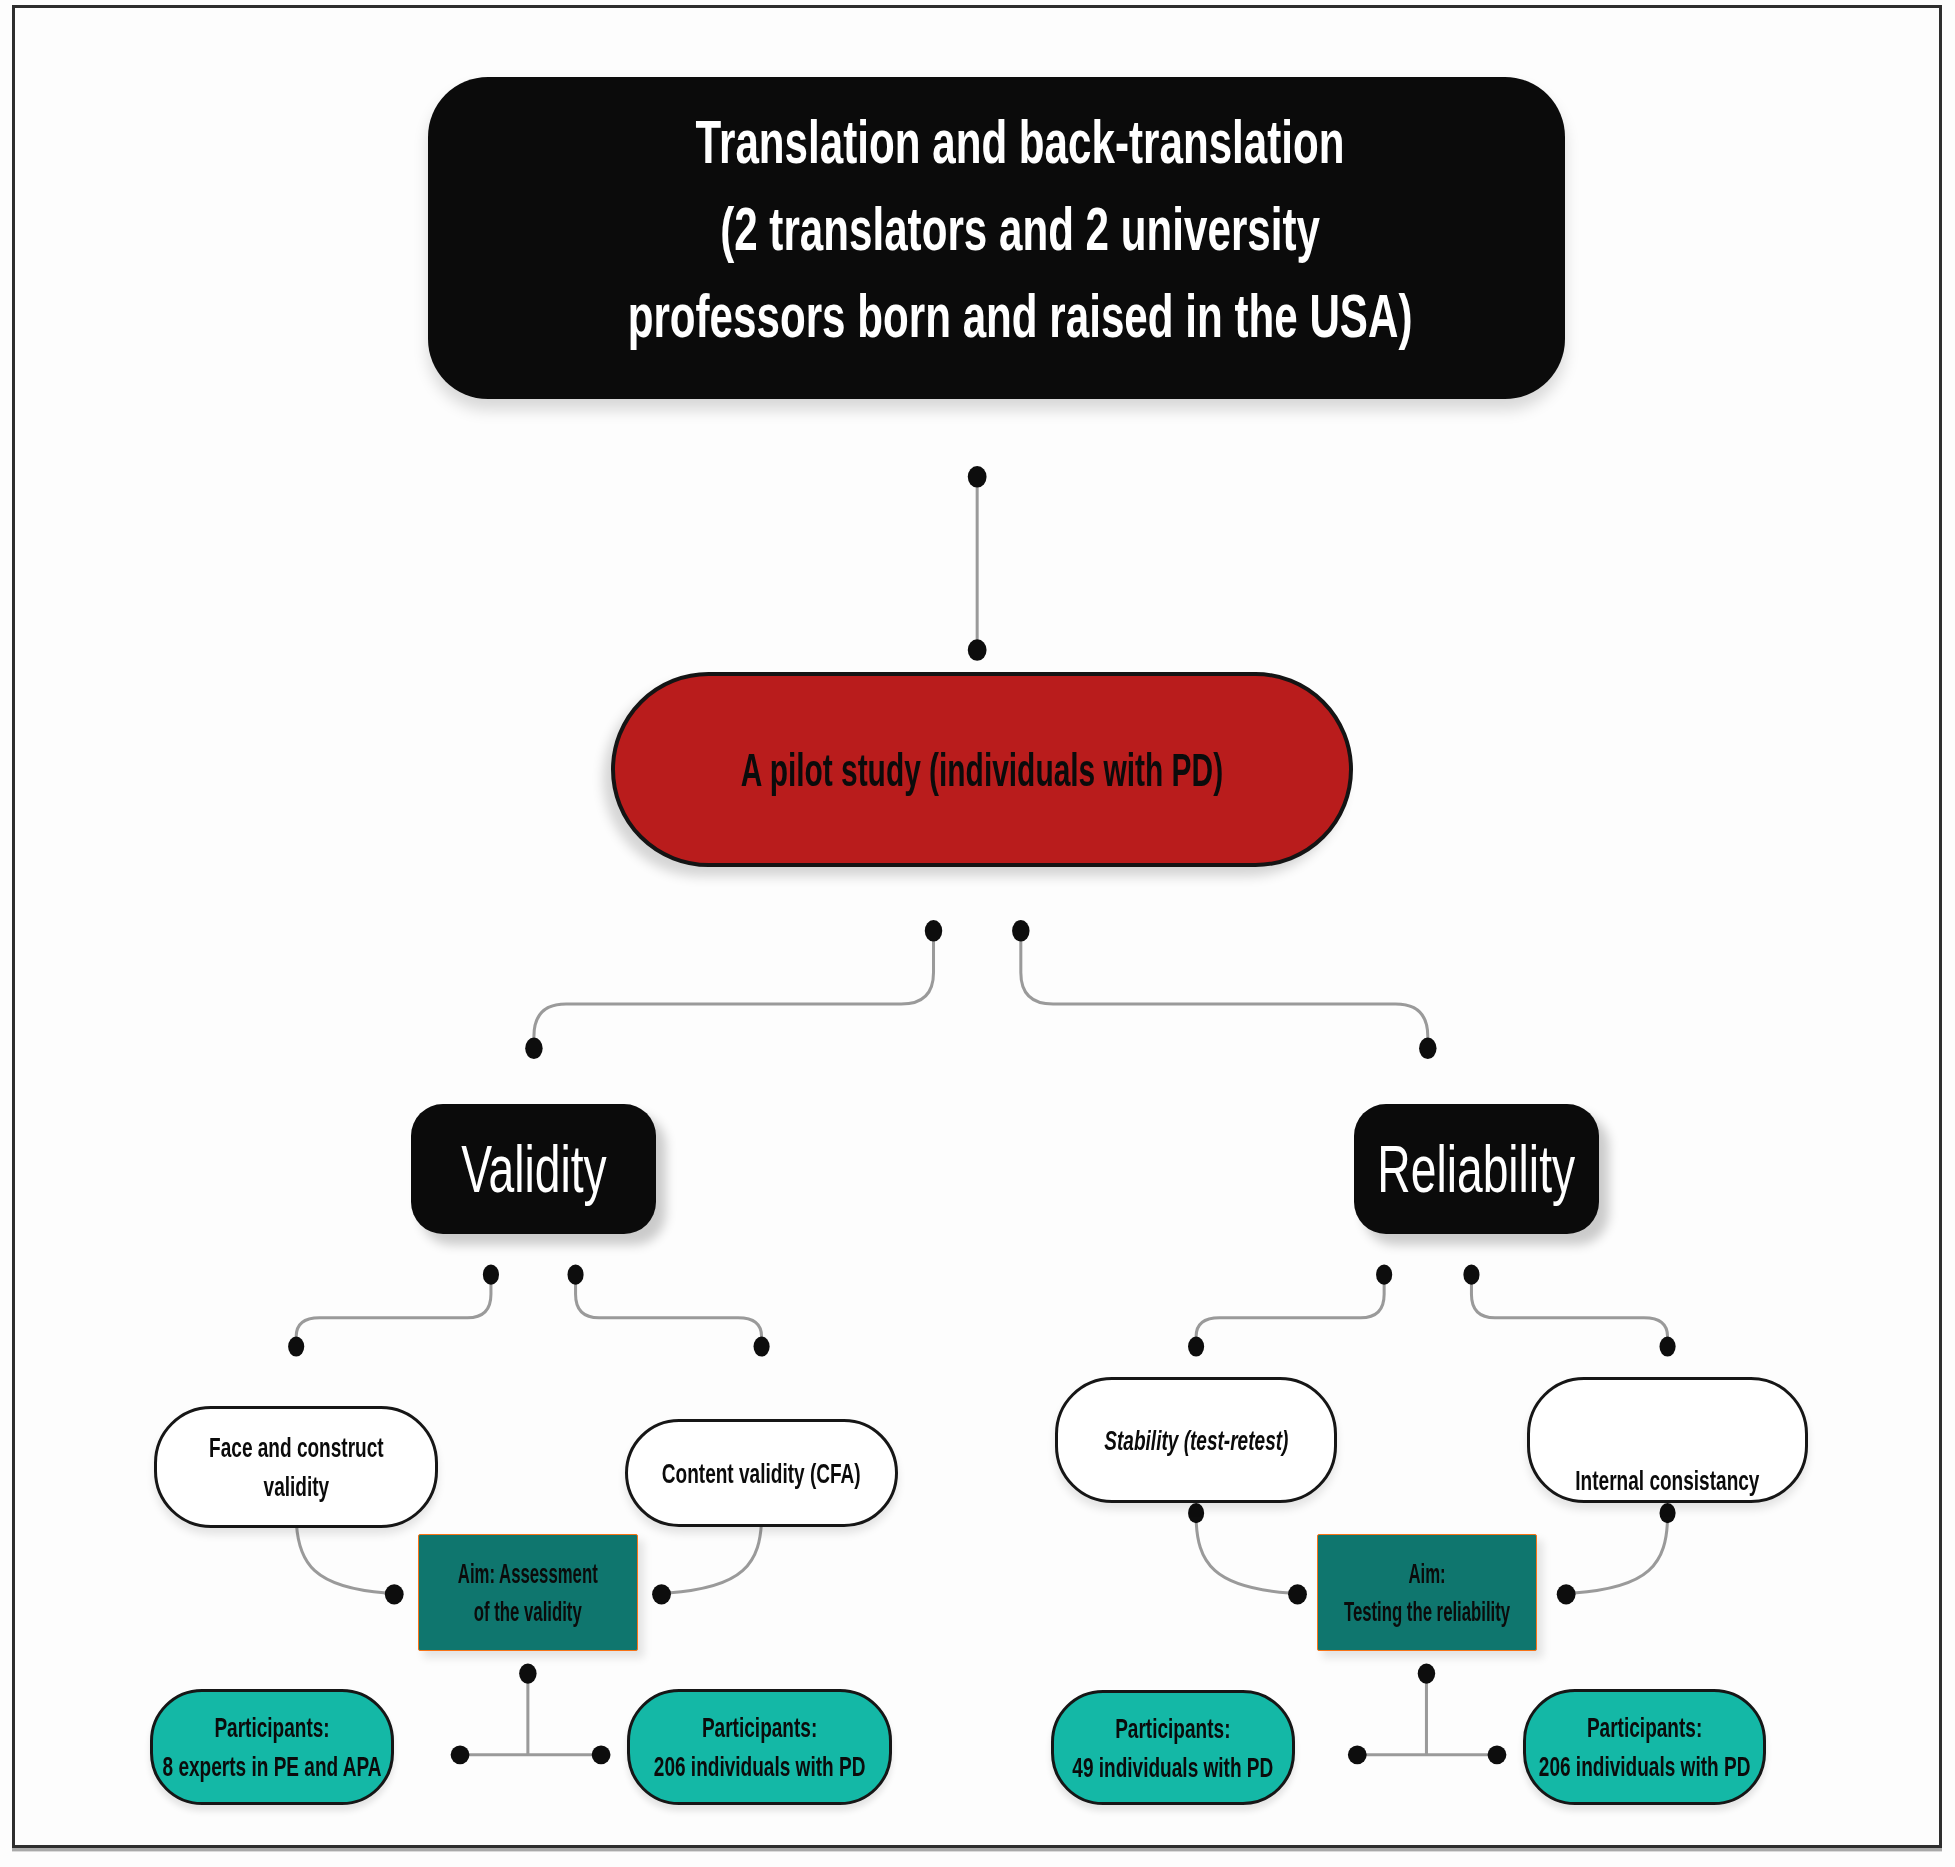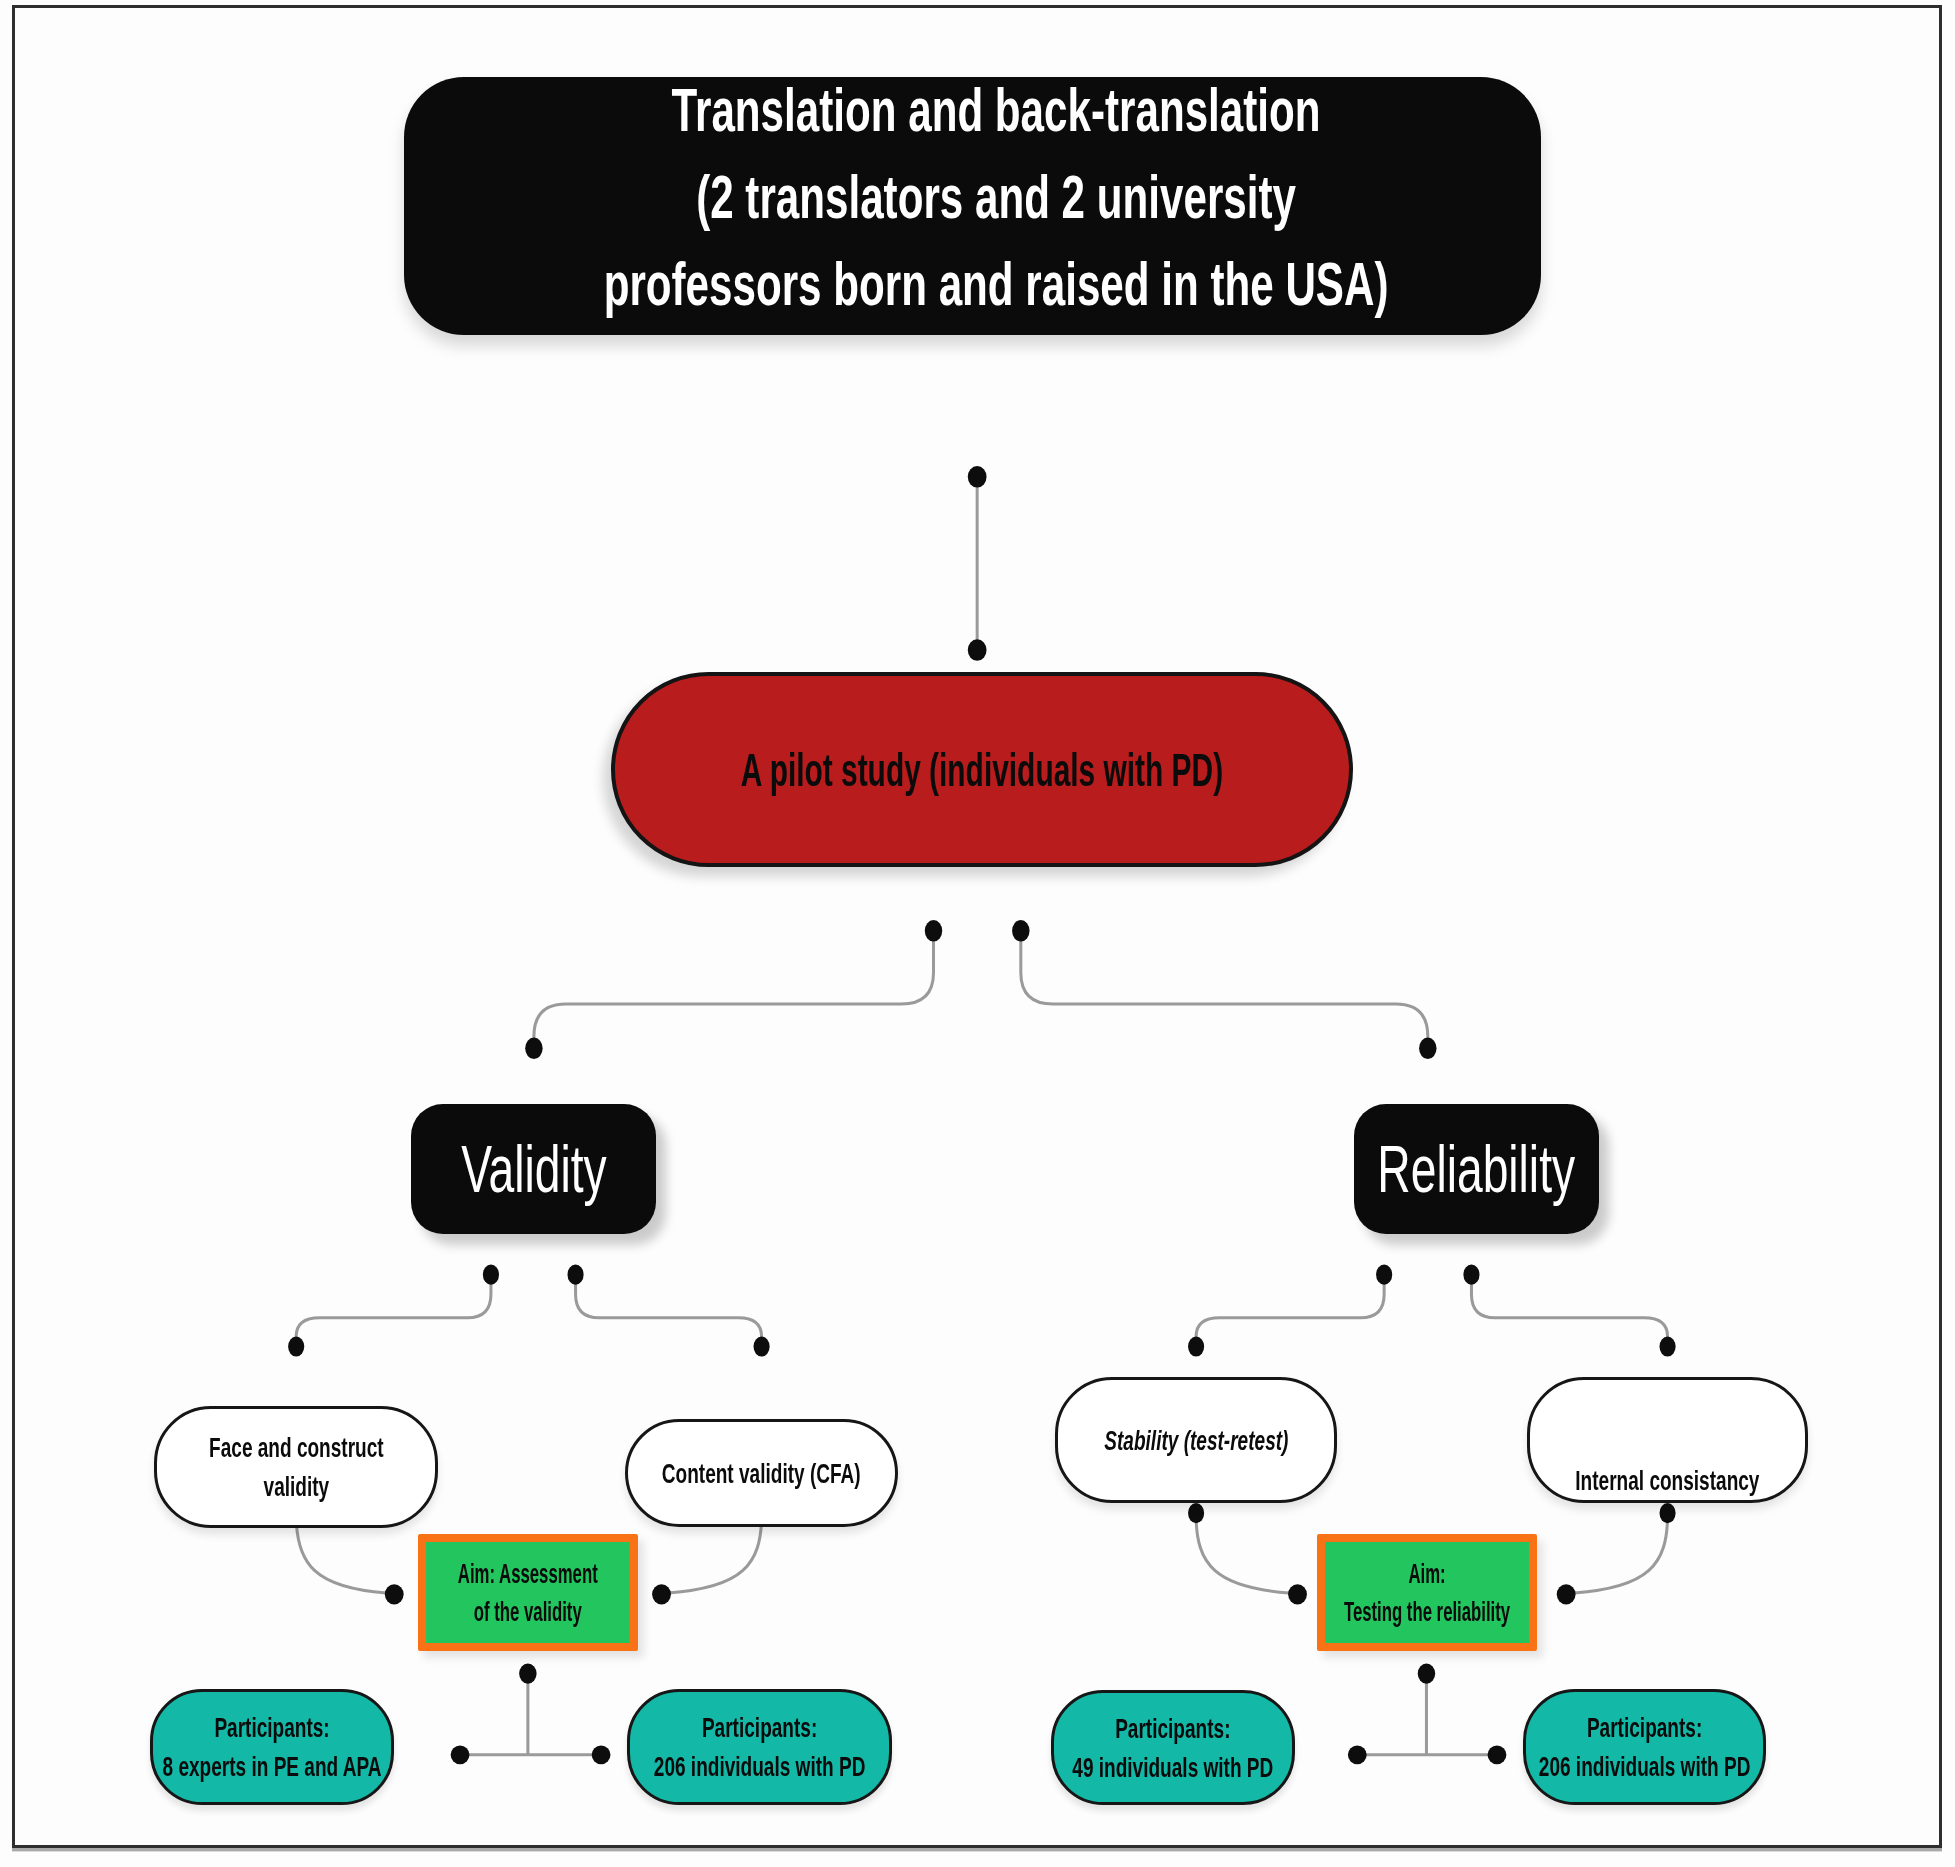--- a/index.html
+++ b/index.html
@@ -17,21 +17,21 @@
   }
   .node {
     position: absolute; box-sizing: border-box;
     display: flex; align-items: center; justify-content: center;
     text-align: center;
   }
   .label { white-space: pre; text-align: center; display: inline-block; }
 
   
   .top-box {
-    left: 404px; top: 77px; width: 1137px; height: 258px;
+    left: 428px; top: 77px; width: 1137px; height: 322px;
     background: #0b0b0b; border-radius: 60px; color: #ffffff;
     box-shadow: 0 10.7px 14.8px rgba(0,0,0,0.15);
     padding-bottom: 19px;
     padding-left: 48px;
   }
   .txt-xl { font-size: 62px; font-weight: bold; line-height: 87px; transform: scaleX(0.68); letter-spacing: 0; }
 
   
   .pilot-box {
     left: 611px; top: 672px; width: 742px; height: 195px;
@@ -56,21 +56,21 @@
     color: #0b0b0b; box-shadow: 0 6.7px 8px rgba(0,0,0,0.10);
   }
   .leaf-face      { left: 154px;  top: 1377px; width: 284px; height: 122px; margin-top: 29px; }
   .leaf-content   { left: 625px;  top: 1419px; width: 273px; height: 108px; }
   .leaf-stability { left: 1055px; top: 1377px; width: 282px; height: 126px; font-style: italic; }
   .leaf-internal  { left: 1527px; top: 1377px; width: 281px; height: 126px; align-items: flex-end; }
   .txt-sm { font-size: 28px; font-weight: bold; line-height: 39px; transform: scaleX(0.68); }
 
   
   .aim-box {
-    background: #22c55e; border: 8px solid #f97316; border-radius: 2px;
+    background: #0f766e; border: 1px solid #f97316; border-radius: 2px;
     color: #0b0b0b; box-shadow: 5.4px 6.7px 8px rgba(0,0,0,0.10);
   }
   .aim-left  { left: 418px;  top: 1534px; width: 220px; height: 117px; }
   .aim-right { left: 1317px; top: 1534px; width: 220px; height: 117px; }
   .txt-xs { font-size: 27px; font-weight: bold; line-height: 38px; transform: scaleX(0.62); }
 
   
   .pill {
     background: #14b8a6; border: 3.4px solid #161616; border-radius: 52px;
     color: #0b0b0b; box-shadow: 0 6px 6.7px rgba(0,0,0,0.10); justify-content: center;

